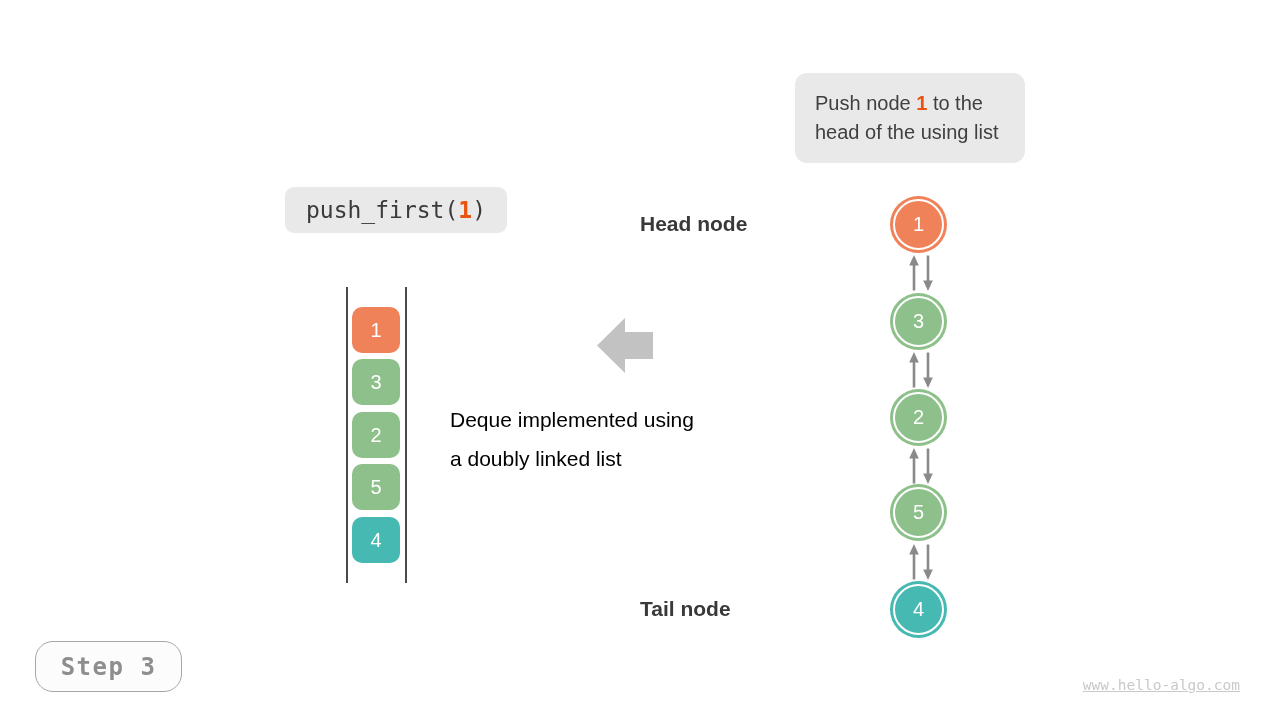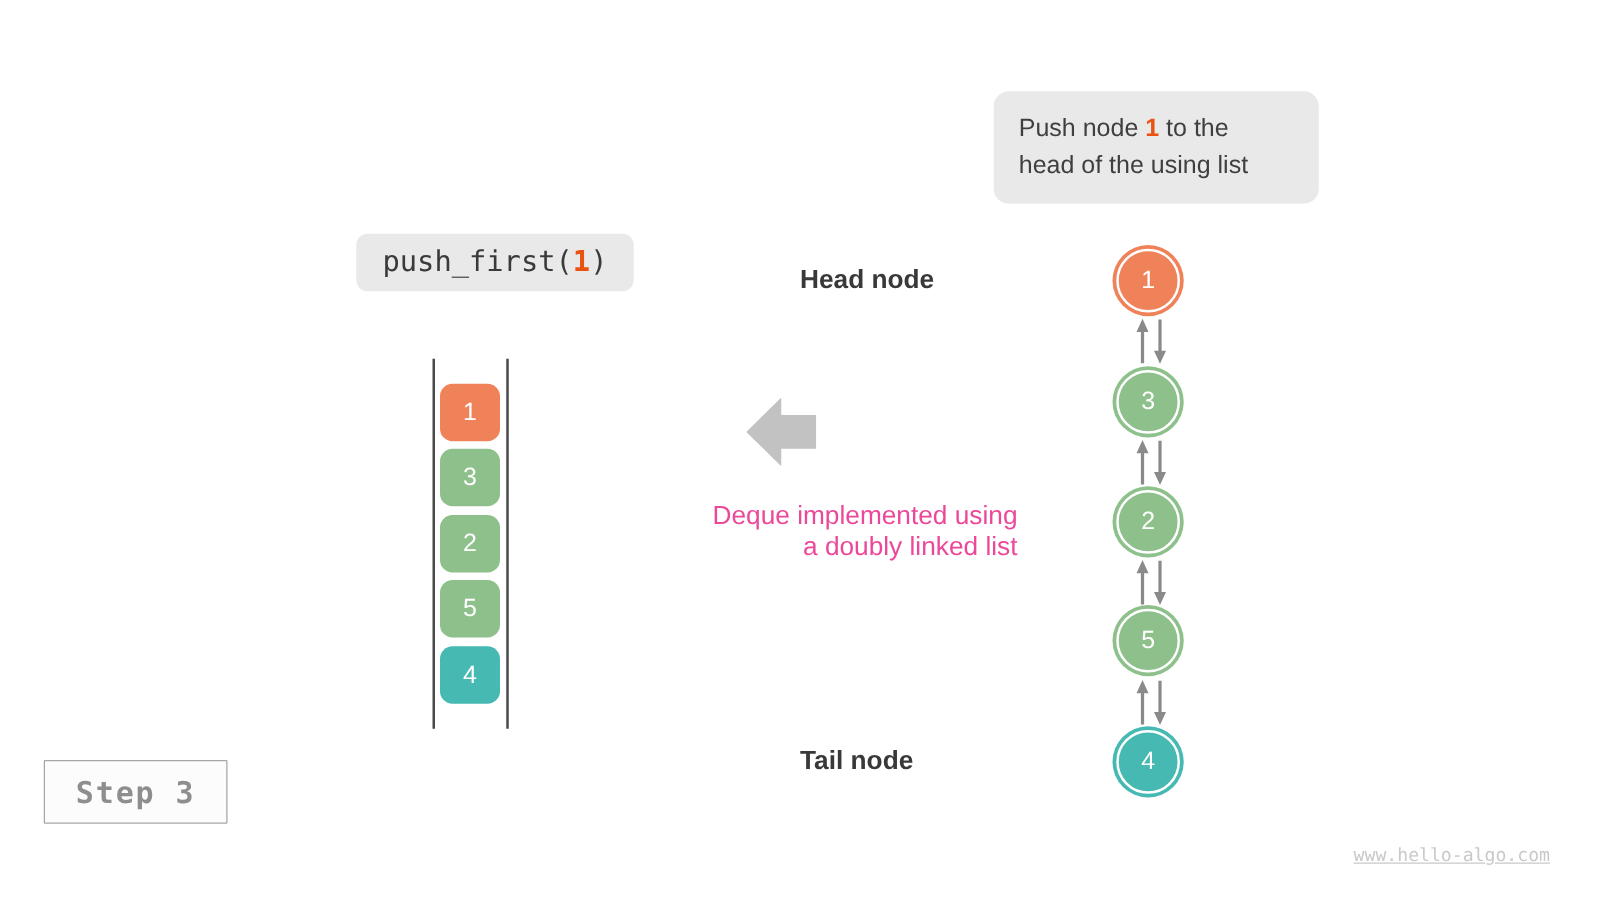--- a/index.html
+++ b/index.html
@@ -10,21 +10,21 @@
     overflow: hidden;
     background: #ffffff;
     font-family: "Liberation Sans", sans-serif;
     color: #3c3c3c;
   }
 
   
   .callout {
     position: absolute;
     left: 795px; top: 73px;
-    width: 260px; height: 90px;
+    width: 230px; height: 90px;
     background: var(--badge-bg, #e9e9e9);
     border-radius: 12px;
     box-sizing: border-box;
     padding: 16px 0 0 20px;
     font-size: 20px;
     line-height: 29px;
     color: #3f3f3f;
   }
   .hl { color: var(--hl, #ea530f); font-weight: 700; }
 
@@ -60,23 +60,23 @@
   }
 
   
   .block-arrow { position: absolute; left: 597px; top: 318px; }
   .block-arrow polygon { fill: var(--block, #c2c2c2); }
 
   
   .caption {
     position: absolute;
     left: 450px; top: 400px; width: 364px;
-    text-align: right;
-    font-size: 21px; line-height: 25px;
-    color: #ec4899;
+    text-align: left;
+    font-size: 21px; line-height: 39px;
+    color: #000000;
     white-space: pre-line;
   }
 
   
   .node {
     position: absolute;
     left: 893px;
     width: 47px; height: 47px;
     border-radius: 50%;
     border: 2.5px solid #ffffff;
@@ -94,26 +94,26 @@
     position: absolute;
     left: 640px; width: 228px;
     text-align: left;
     font-size: 21px; font-weight: 700;
     color: #393939;
   }
 
   
   .step-badge {
     position: absolute;
-    left: 35px; top: 608px;
+    left: 35px; top: 641px;
     width: 147px; height: 51px;
     box-sizing: border-box;
     background: #fcfcfc;
     border: 1.5px solid #a6a6a6;
-    border-radius: 1px;
+    border-radius: 18px;
     display: flex; align-items: center; justify-content: center;
     font-family: "DejaVu Sans Mono", monospace;
     font-size: 24px; font-weight: 700;
     letter-spacing: 1.5px;
     color: #8e8e8e;
   }
 
   
   .watermark {
     position: absolute;

